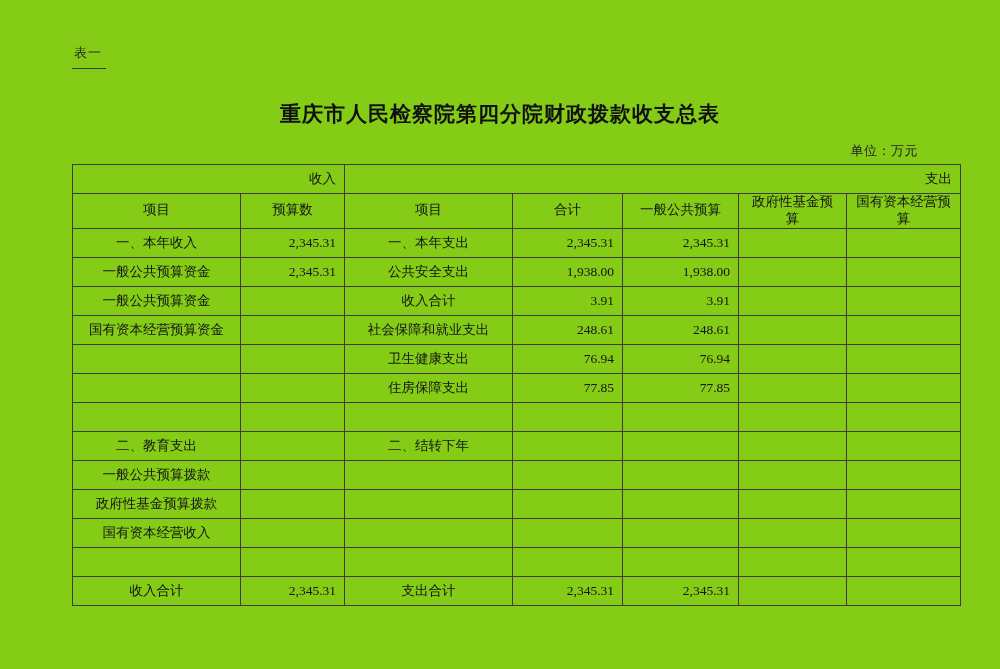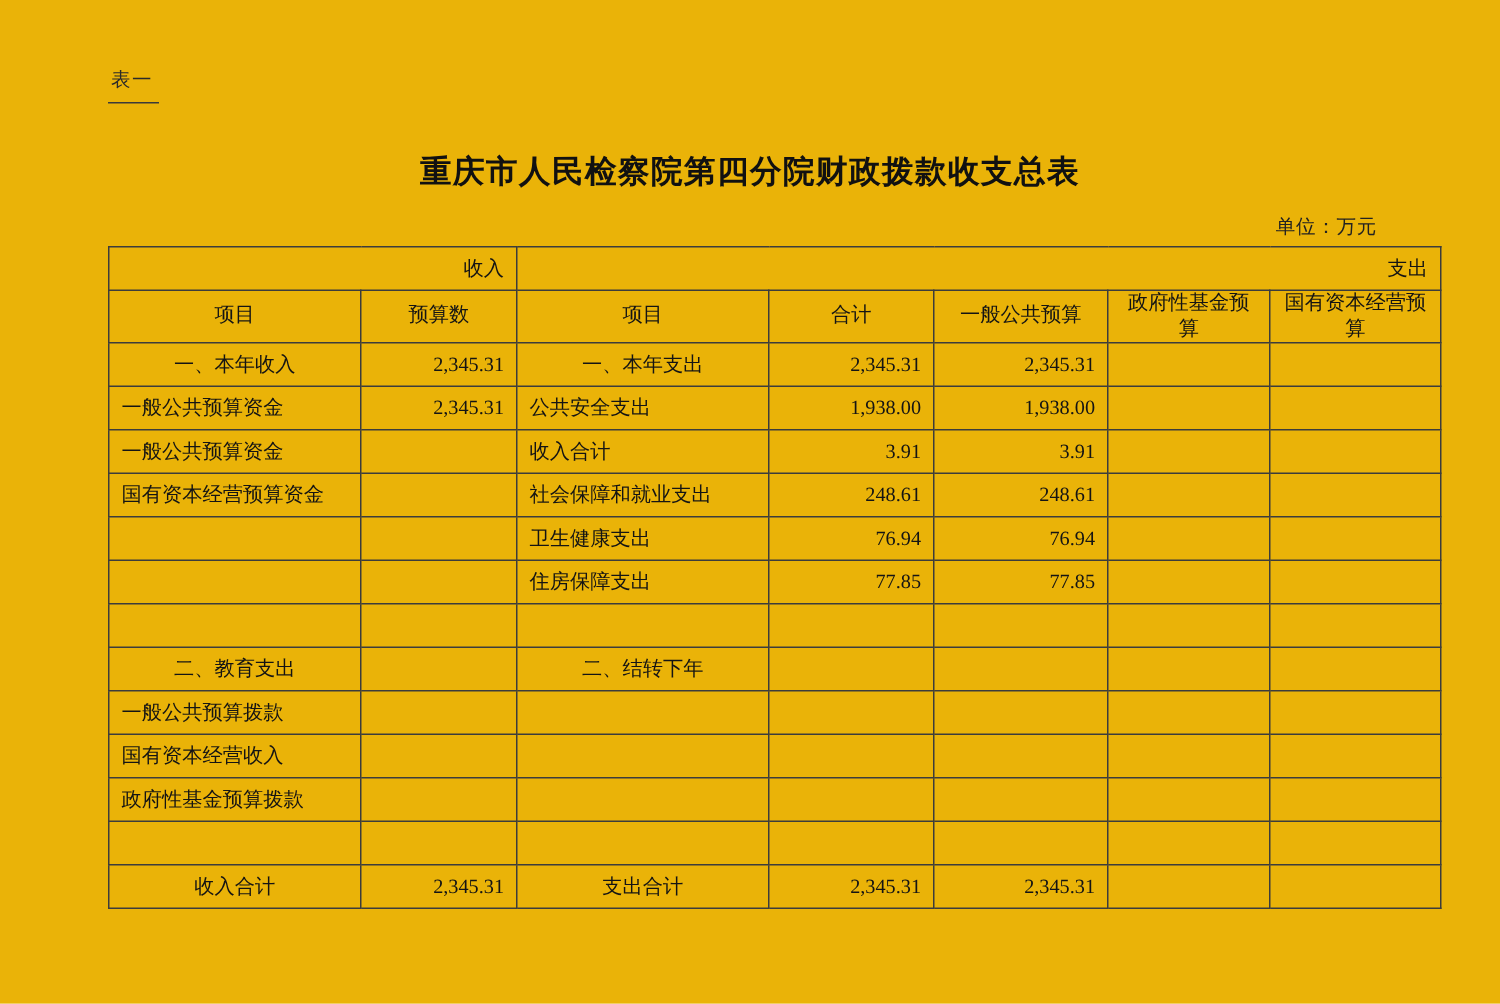--- a/index.html
+++ b/index.html
@@ -11,21 +11,21 @@
     width: 1000px;
     height: 669px;
     position: relative;
     font-family: "Liberation Serif", "DejaVu Serif", serif;
     color: #1a1a1a;
     overflow: hidden;
   }
   .page {
     position: absolute;
     inset: 0;
-    background: #eab308;
+    background: #84cc16;
   }
   .corner-label {
     position: absolute;
     left: 74px;
     top: 44px;
     font-size: 13px;
     letter-spacing: 1px;
     color: #2a2a2a;
   }
   .corner-rule {
@@ -77,21 +77,21 @@
     font-size: 15.5px;
     height: 46px;
   }
   .hdr-col {
     text-align: center;
     font-size: 15px;
     height: 50px;
     line-height: 1.25;
   }
   .c-center { text-align: center; }
-  .c-left { text-align: left; }
+  .c-left { text-align: center; }
   .c-right { text-align: right; padding-right: 12px; }
   .bold { font-weight: bold; }
   .row-tall td { height: 29px; }
   .indent-1 { padding-left: 10px; }
   .indent-2 { padding-left: 34px; margin-left: 12px; }
   .total-row td { height: 34px; }
 </style>
 </head>
 <body>
 
@@ -205,30 +205,30 @@
         <tr class="row-tall">
           <td class="c-left indent-1">一般公共预算拨款</td>
           <td class="c-right"></td>
           <td class="c-left indent-1"></td>
           <td class="c-right"></td>
           <td class="c-right"></td>
           <td class="c-right"></td>
           <td class="c-right"></td>
         </tr>
         <tr class="row-tall">
+          <td class="c-left indent-1">政府性基金预算拨款</td>
+          <td class="c-right"></td>
+          <td class="c-left indent-1"></td>
+          <td class="c-right"></td>
+          <td class="c-right"></td>
+          <td class="c-right"></td>
+          <td class="c-right"></td>
+        </tr>
+        <tr class="row-tall">
           <td class="c-left indent-1">国有资本经营收入</td>
-          <td class="c-right"></td>
-          <td class="c-left indent-1"></td>
-          <td class="c-right"></td>
-          <td class="c-right"></td>
-          <td class="c-right"></td>
-          <td class="c-right"></td>
-        </tr>
-        <tr class="row-tall">
-          <td class="c-left indent-1">政府性基金预算拨款</td>
           <td class="c-right"></td>
           <td class="c-left indent-1"></td>
           <td class="c-right"></td>
           <td class="c-right"></td>
           <td class="c-right"></td>
           <td class="c-right"></td>
         </tr>
         <tr class="row-tall">
           <td class="c-left indent-1"></td>
           <td class="c-right"></td>

